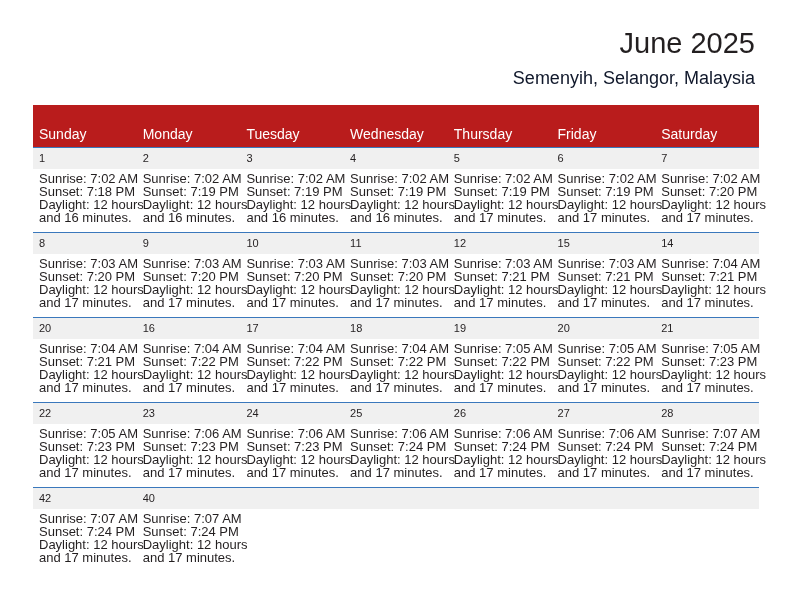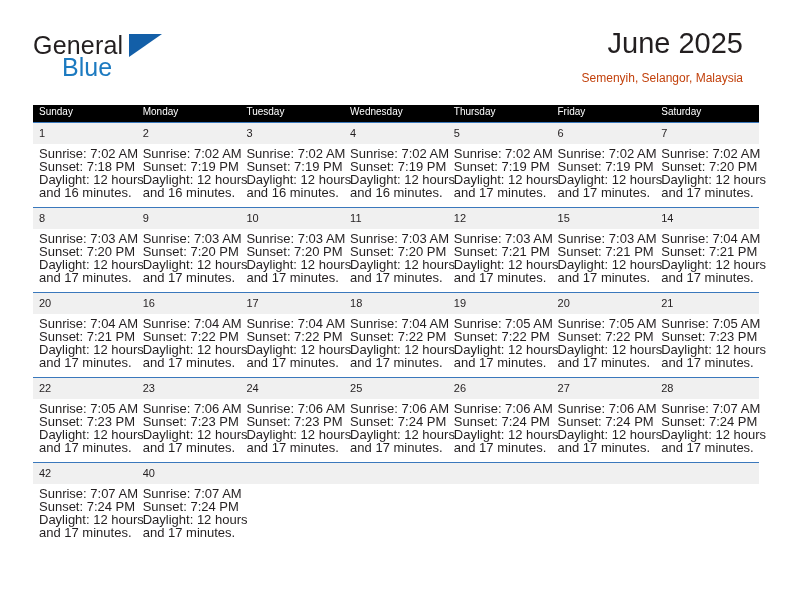--- a/index.html
+++ b/index.html
@@ -58,56 +58,56 @@
     left: 96px;
     top: 2px;
     width: 0;
     height: 0;
     border-left: 33px solid #135fa8;
     border-bottom: 23px solid transparent;
   }
 
   .title-block {
     position: absolute;
-    right: 16px;
+    right: 4px;
     top: 0;
     text-align: right;
   }
   .cal-title {
     font-size: 29px;
     color: #231f20;
     line-height: 34px;
     font-weight: 400;
     white-space: nowrap;
   }
   .cal-subtitle {
-    font-size: 12px;
-    color: #c2410c;
+    font-size: 18px;
+    color: #0f172a;
     line-height: 20px;
     margin-top: 8px;
     font-weight: 400;
     white-space: nowrap;
   }
 
   
   .calendar {
     position: absolute;
     left: 33px;
     top: 105px;
     width: 726px;
     border-collapse: collapse;
     table-layout: fixed;
   }
   .calendar th {
-    background: #000000;
+    background: #b91c1c;
     color: #ffffff;
-    font-size: 10px;
+    font-size: 14px;
     font-weight: 400;
     text-align: left;
-    padding: 0 0 5px 6px;
+    padding: 21px 0 5px 6px;
     height: 12px;
     border: none;
   }
   .calendar td {
     vertical-align: top;
     padding: 0;
     border: none;
     width: 103.7px;
     height: 84px;
     background: #ffffff;
@@ -139,25 +139,20 @@
     white-space: nowrap;
   }
 </style>
 </head>
 <body>
 
 <div class="page">
 
   <div class="top">
 
-    <div class="logo">
-      <span class="logo-general">General</span>
-      <span class="logo-triangle"></span>
-      <span class="logo-blue">Blue</span>
-    </div>
 
     <div class="title-block">
       <div class="cal-title">June 2025</div>
       <div class="cal-subtitle">Semenyih, Selangor, Malaysia</div>
     </div>
 
   </div>
 
   <table class="calendar">
     <thead>

